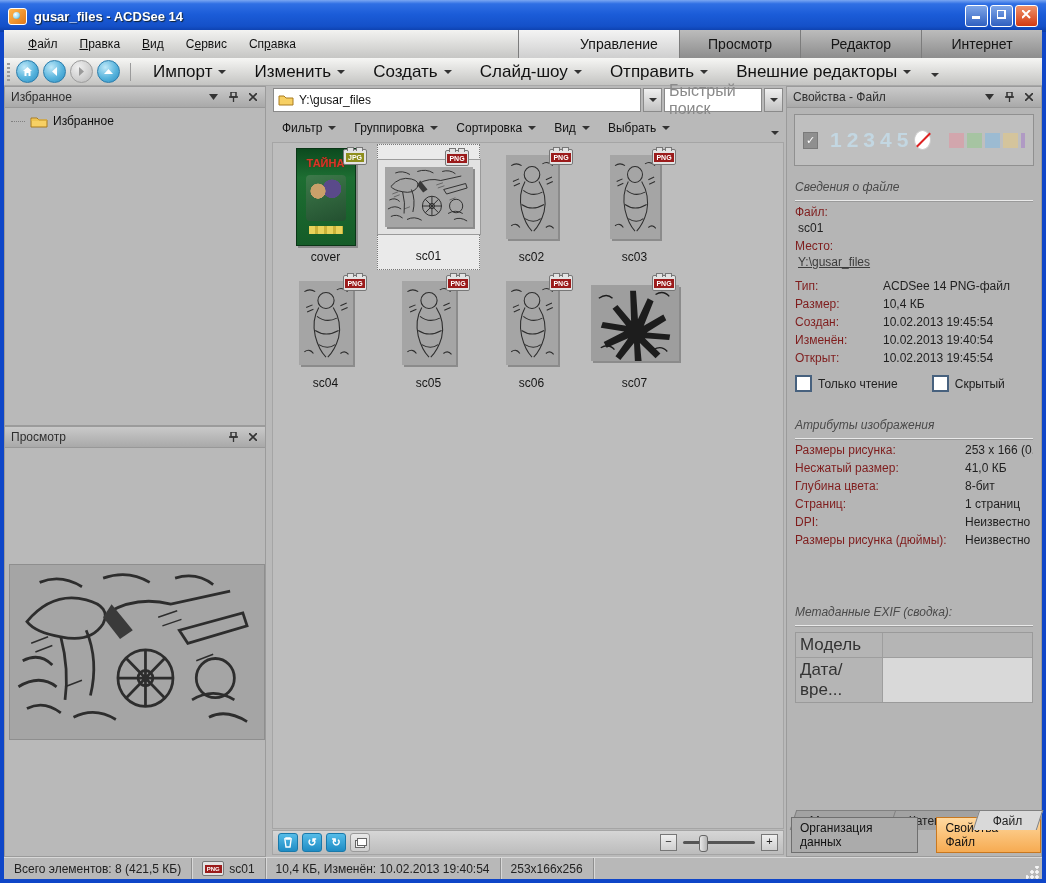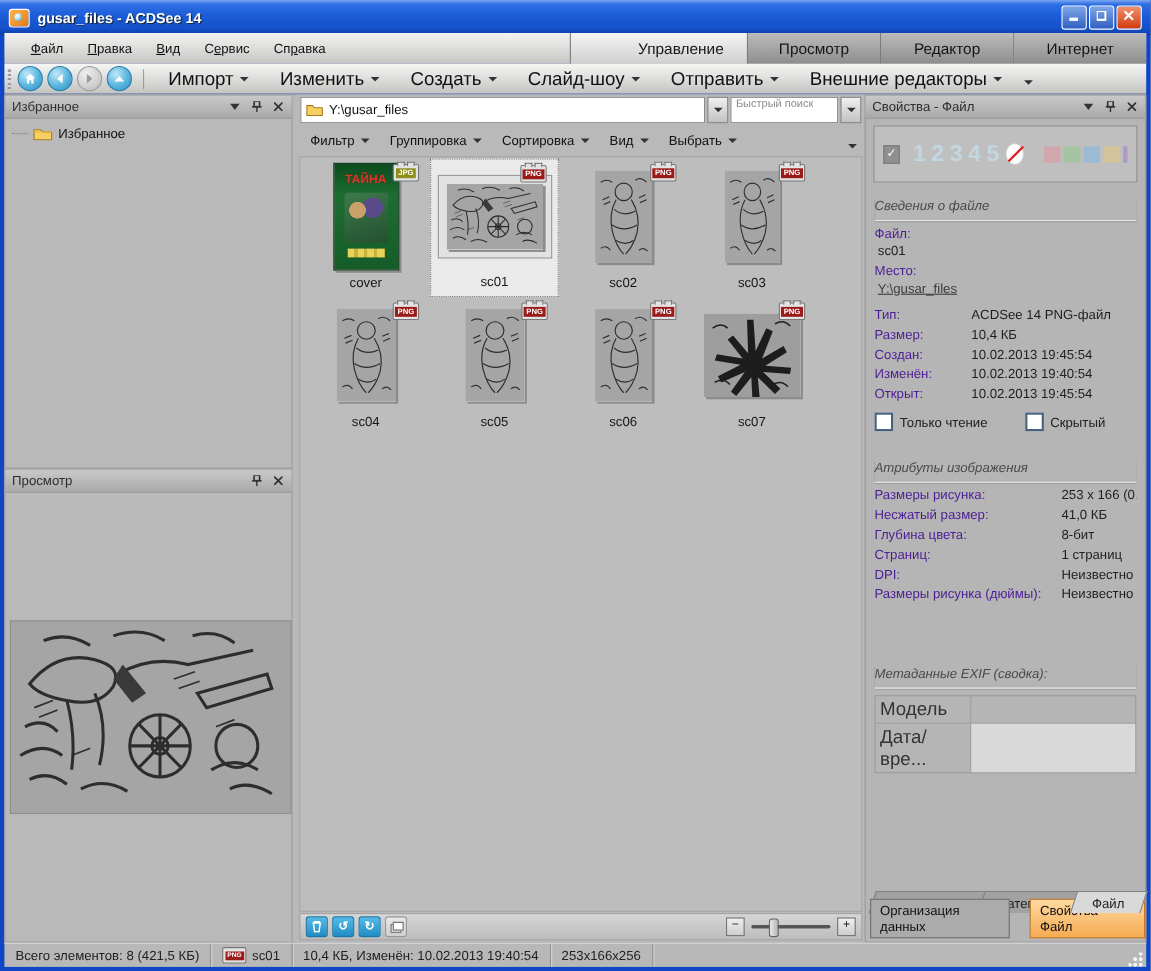--- a/index.html
+++ b/index.html
@@ -65,29 +65,29 @@
     border:1px solid #8e8e8e;}
   .preview-img svg{display:block;width:100%;height:100%;}
 
   
   .center{position:absolute;left:266px;top:0;width:516px;height:771px;background:#b9b9b9;}
   .pathbar{position:absolute;left:3px;top:2px;right:3px;height:24px;display:flex;gap:2px;}
   .path-input{flex:1;background:#fff;border:1px solid #8a8a8a;display:flex;align-items:center;
     padding:0 4px;font-size:12px;color:#111;gap:5px;}
   .dd-btn{width:17px;background:linear-gradient(180deg,#f0f0f0,#c2c2c2);border:1px solid #8a8a8a;
     display:flex;align-items:center;justify-content:center;}
-  .search-box{width:88px;background:#fff;border:1px solid #8a8a8a;display:flex;
-    padding:0 4px;font-size:10px;color:#8a8a8a;}
+  .search-box{width:88px;background:#fff;border:1px solid #8a8a8a;display:flex;align-items:center;
+    padding:0 4px;font-size:16px;color:#8a8a8a;}
   .filterbar{position:absolute;left:3px;top:30px;right:3px;height:24px;display:flex;align-items:center;}
   .filter-menu{display:flex;align-items:center;gap:6px;font-size:12px;color:#111;padding:4px 9px;}
   .filter-overflow{margin-left:auto;margin-right:4px;margin-top:10px;}
 
   .grid{position:absolute;left:2px;top:56px;right:2px;bottom:28px;background:#bdbdbd;border:1px solid #a5a5a5;
     display:flex;flex-wrap:wrap;align-content:flex-start;padding:1px;box-sizing:border-box;}
-  .tile{width:117px;height:126px;position:relative;display:flex;flex-direction:column;align-items:center;box-sizing:border-box;}
+  .tile{width:103px;height:126px;position:relative;display:flex;flex-direction:column;align-items:center;box-sizing:border-box;}
   .tile .thumbzone{flex:1;display:flex;align-items:center;justify-content:center;width:100%;}
   .tile .fname{font-size:12px;color:#151515;padding-bottom:6px;}
   .tile.selected{background:#eaeaea;border:1px dotted #787878;}
   .tile.selected .thumbzone .frame{border:1px solid #9a9a9a;background:#e2e2e2;padding:7px;}
   .thumb{box-shadow:2px 2px 0 #8b8b8b;display:block;}
   .badge{position:absolute;top:5px;right:10px;width:22px;height:14px;background:#e3e3e3;border:1px solid #777;
     border-radius:2px;display:flex;align-items:center;justify-content:center;z-index:3;}
   .badge::before{content:"";position:absolute;top:-3px;left:3px;width:5px;height:3px;background:#e3e3e3;border:1px solid #777;border-bottom:none;}
   .badge::after{content:"";position:absolute;top:-3px;right:3px;width:5px;height:3px;background:#e3e3e3;border:1px solid #777;border-bottom:none;}
   .badge .lbl{font-size:7px;font-weight:bold;color:#fff;background:#9b1b1b;padding:1px 2px;line-height:1;}
@@ -125,21 +125,21 @@
   .rate-digit{font-size:21px;font-weight:bold;color:#c3d7e2;letter-spacing:1px;}
   .no-rate{width:18px;height:18px;border-radius:50%;background:#fff;border:1px solid #ccc;position:relative;margin-left:1px;}
   .no-rate::after{content:"";position:absolute;left:-1px;top:8px;width:19px;height:2px;background:#d22;transform:rotate(-45deg);}
   .swatches{margin-left:14px;display:flex;gap:3px;align-items:center;}
   .sw{width:15px;height:15px;}
   .sw.sliver{width:4px;}
 
   .sect{margin:14px 8px 4px 8px;font-size:12px;color:#4a4a4a;border-bottom:1px solid #e9e9e9;
     box-shadow:0 1px 0 #9a9a9a;padding-bottom:6px;font-style:italic;}
   .kv{display:flex;margin:4px 8px 0 8px;font-size:12px;}
-  .kv .k{width:88px;color:#4c1d95;flex:none;}
+  .kv .k{width:88px;color:#7f1d1d;flex:none;}
   .kv.wide .k{width:170px;}
   .kv .v{color:#1f1f1f;white-space:nowrap;overflow:hidden;}
   .kv .v.link{text-decoration:underline;color:#3c3c3c;}
   .kv.block{flex-direction:column;gap:2px;}
   .kv.block .v{padding-left:3px;}
   .cbrow{display:flex;margin:10px 8px 0 8px;gap:34px;}
   .cb{display:flex;align-items:center;gap:6px;font-size:12px;color:#222;}
   .cb .box{width:13px;height:13px;background:#fff;border:2px solid #47617e;}
 
   .exif-table{margin:6px 8px 0 8px;border:1px solid #9a9a9a;font-size:17px;color:#333;}

